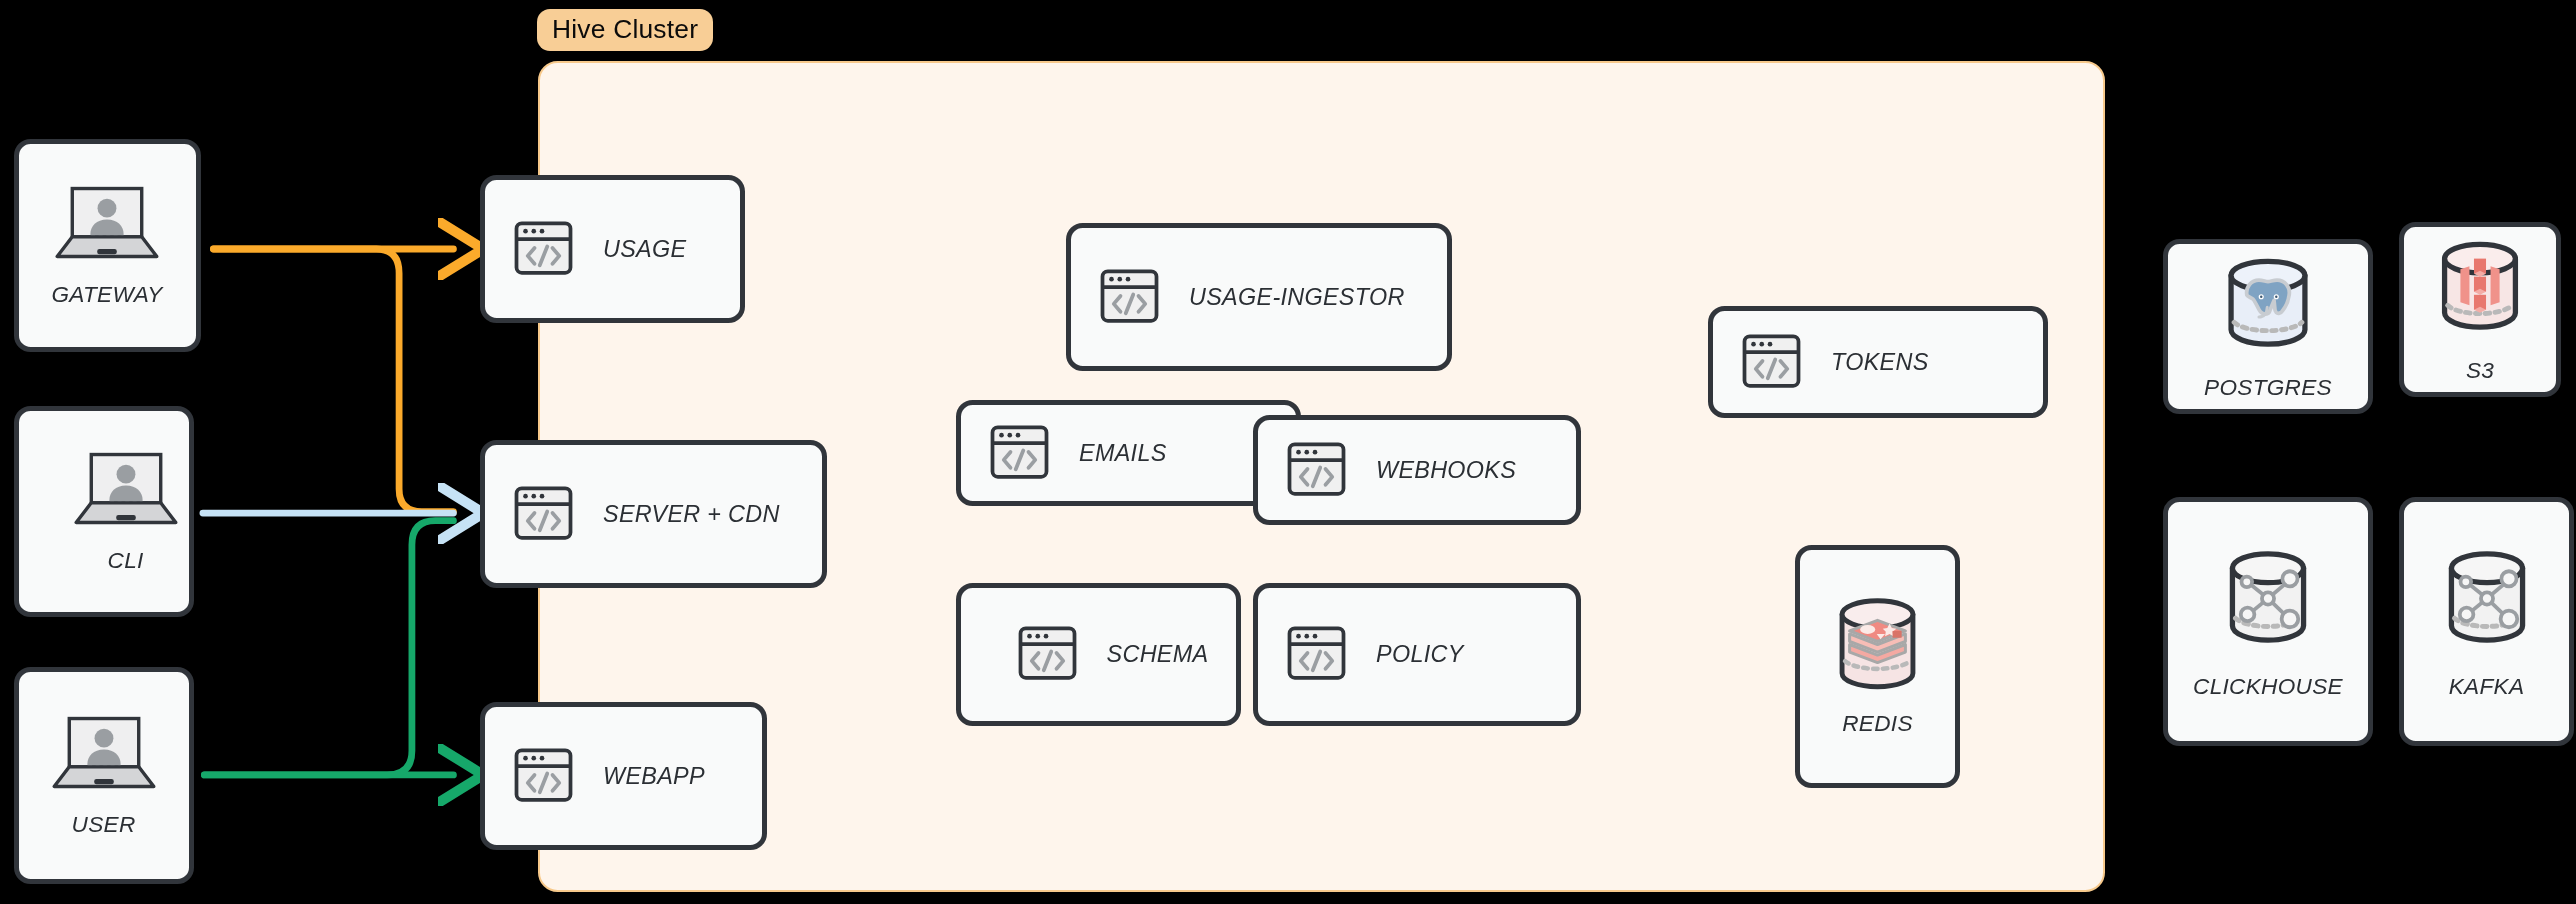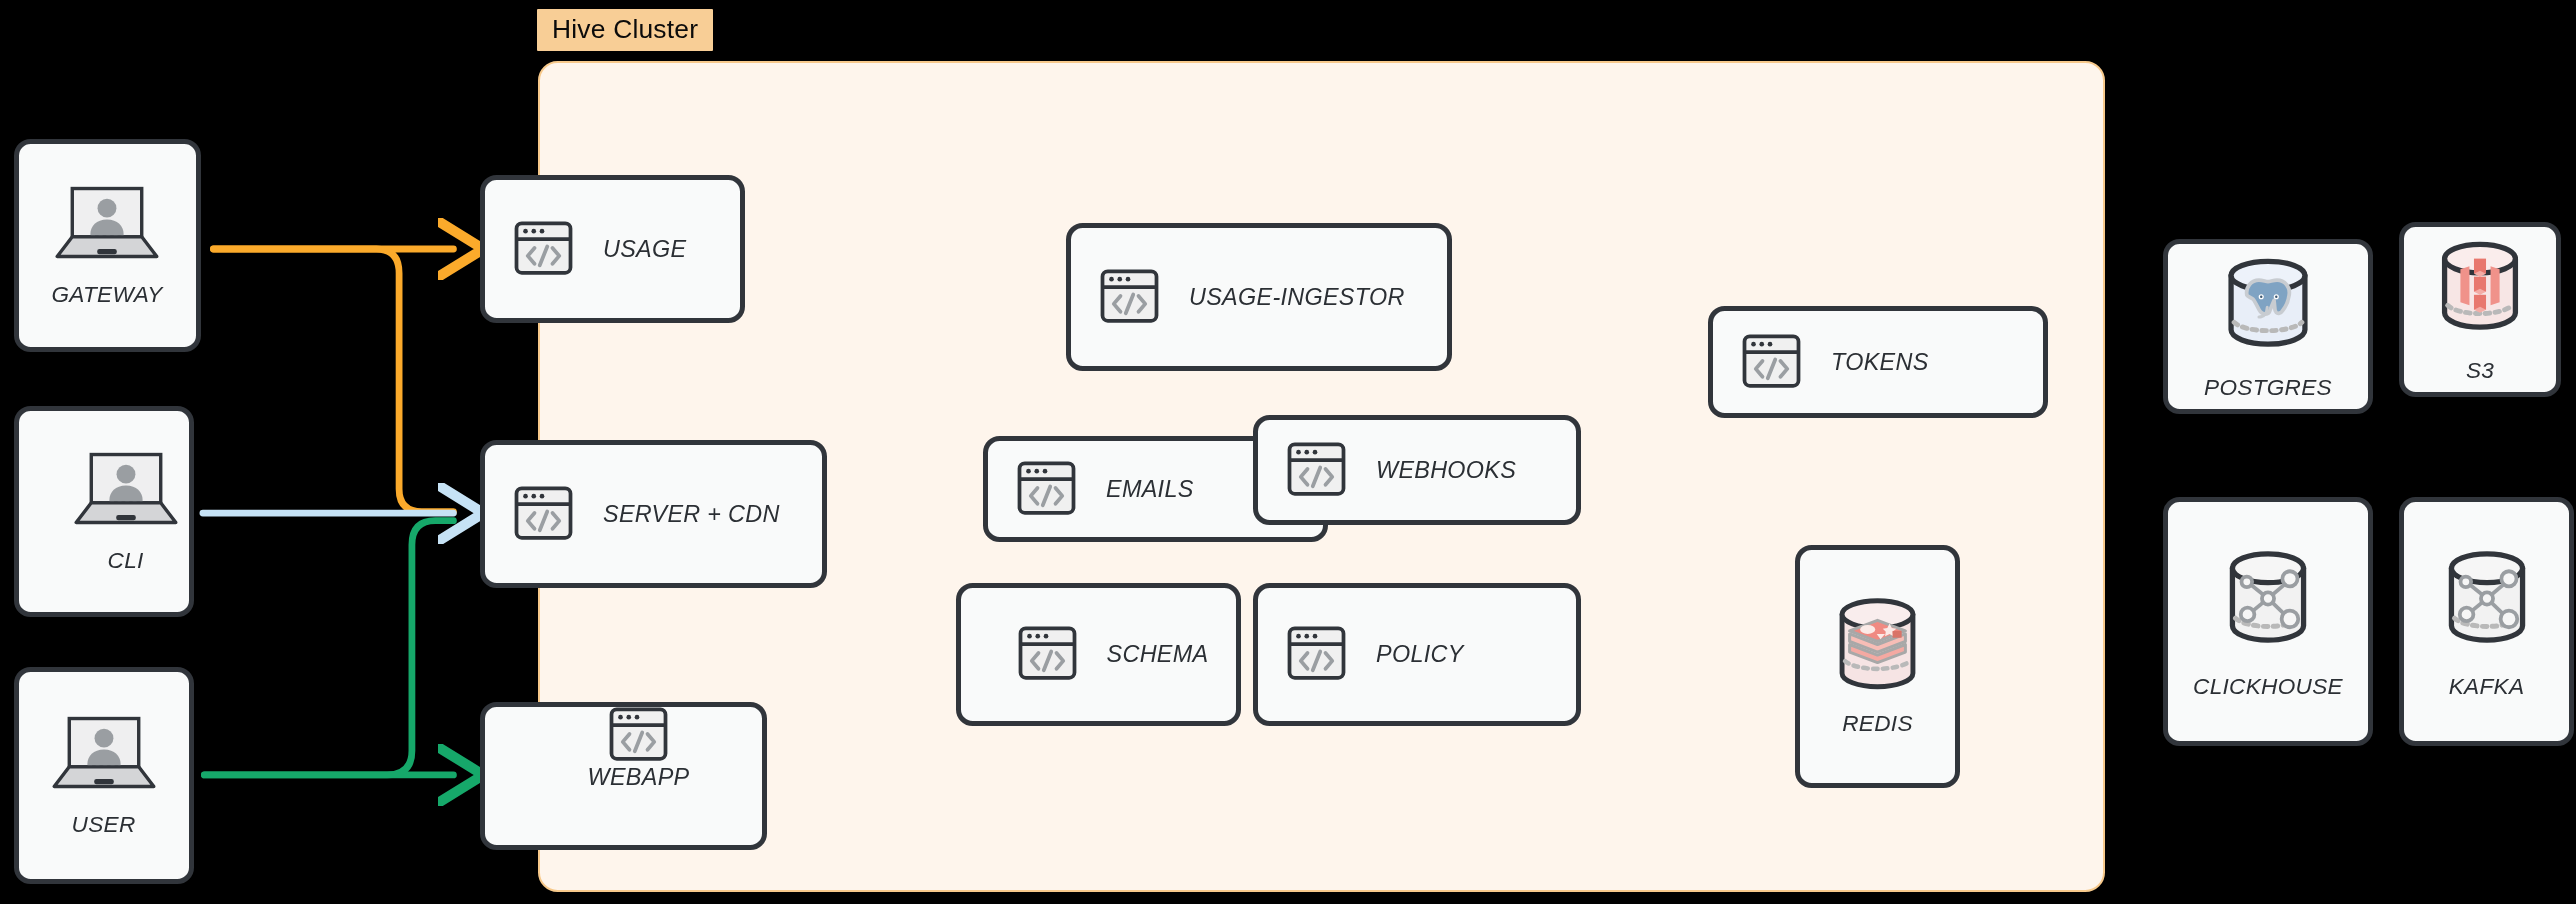--- a/index.html
+++ b/index.html
@@ -29,21 +29,21 @@
     background: #FEF5EC;
     border: 2.3px solid #F7C98B;
     border-radius: 19.6px;
     box-sizing: border-box;
   }
   #cluster-tag {
     position: absolute;
     left: 537px;
     top: 9px;
     background: #F8CE96;
-    border-radius: 1px;
+    border-radius: 13px;
     padding: 6.8px 15px 8.3px 15px;
     font-size: 26.4px;
     line-height: 1;
     color: #0b0b0b;
     white-space: nowrap;
     letter-spacing: 0.2px;
   }
 
   
   #connectors {
@@ -203,21 +203,21 @@
         <circle cx="26" cy="13.5" r="3.1" fill="#31353B"></circle>
         <circle cx="37" cy="13.5" r="3.1" fill="#31353B"></circle>
         <path d="M27,36 L18,46.5 L27,57" fill="none" stroke="#9A9EA2" stroke-width="5" stroke-linecap="round" stroke-linejoin="round"></path>
         <path d="M51,36 L60,46.5 L51,57" fill="none" stroke="#9A9EA2" stroke-width="5" stroke-linecap="round" stroke-linejoin="round"></path>
         <line x1="44" y1="34" x2="34" y2="59" stroke="#9A9EA2" stroke-width="5" stroke-linecap="round"></line>
       </svg>
     </span>
     <span class="node-label">SERVER + CDN</span>
   </div>
 
-  <div class="node horizontal" style="left:480px; top:702px; width:287px; height:148px;flex-direction:column;">
+  <div class="node horizontal" style="left:480px; top:702px; width:287px; height:148px;">
     <span class="svc-icon">
       <svg width="59" height="54" viewBox="0 0 78 72">
         <rect x="3" y="3" width="72" height="66" rx="7" fill="#F0F0F0" stroke="#31353B" stroke-width="5"></rect>
         <line x1="3" y1="24" x2="75" y2="24" stroke="#31353B" stroke-width="5"></line>
         <circle cx="15" cy="13.5" r="3.1" fill="#31353B"></circle>
         <circle cx="26" cy="13.5" r="3.1" fill="#31353B"></circle>
         <circle cx="37" cy="13.5" r="3.1" fill="#31353B"></circle>
         <path d="M27,36 L18,46.5 L27,57" fill="none" stroke="#9A9EA2" stroke-width="5" stroke-linecap="round" stroke-linejoin="round"></path>
         <path d="M51,36 L60,46.5 L51,57" fill="none" stroke="#9A9EA2" stroke-width="5" stroke-linecap="round" stroke-linejoin="round"></path>
         <line x1="44" y1="34" x2="34" y2="59" stroke="#9A9EA2" stroke-width="5" stroke-linecap="round"></line>
@@ -235,21 +235,21 @@
         <circle cx="26" cy="13.5" r="3.1" fill="#31353B"></circle>
         <circle cx="37" cy="13.5" r="3.1" fill="#31353B"></circle>
         <path d="M27,36 L18,46.5 L27,57" fill="none" stroke="#9A9EA2" stroke-width="5" stroke-linecap="round" stroke-linejoin="round"></path>
         <path d="M51,36 L60,46.5 L51,57" fill="none" stroke="#9A9EA2" stroke-width="5" stroke-linecap="round" stroke-linejoin="round"></path>
         <line x1="44" y1="34" x2="34" y2="59" stroke="#9A9EA2" stroke-width="5" stroke-linecap="round"></line>
       </svg>
     </span>
     <span class="node-label">USAGE-INGESTOR</span>
   </div>
 
-  <div class="node horizontal" style="left:956px; top:436px; width:345px; height:106px;margin-left:27px;">
+  <div class="node horizontal" style="left:956px; top:400px; width:345px; height:106px;">
     <span class="svc-icon">
       <svg width="59" height="54" viewBox="0 0 78 72">
         <rect x="3" y="3" width="72" height="66" rx="7" fill="#F0F0F0" stroke="#31353B" stroke-width="5"></rect>
         <line x1="3" y1="24" x2="75" y2="24" stroke="#31353B" stroke-width="5"></line>
         <circle cx="15" cy="13.5" r="3.1" fill="#31353B"></circle>
         <circle cx="26" cy="13.5" r="3.1" fill="#31353B"></circle>
         <circle cx="37" cy="13.5" r="3.1" fill="#31353B"></circle>
         <path d="M27,36 L18,46.5 L27,57" fill="none" stroke="#9A9EA2" stroke-width="5" stroke-linecap="round" stroke-linejoin="round"></path>
         <path d="M51,36 L60,46.5 L51,57" fill="none" stroke="#9A9EA2" stroke-width="5" stroke-linecap="round" stroke-linejoin="round"></path>
         <line x1="44" y1="34" x2="34" y2="59" stroke="#9A9EA2" stroke-width="5" stroke-linecap="round"></line>

